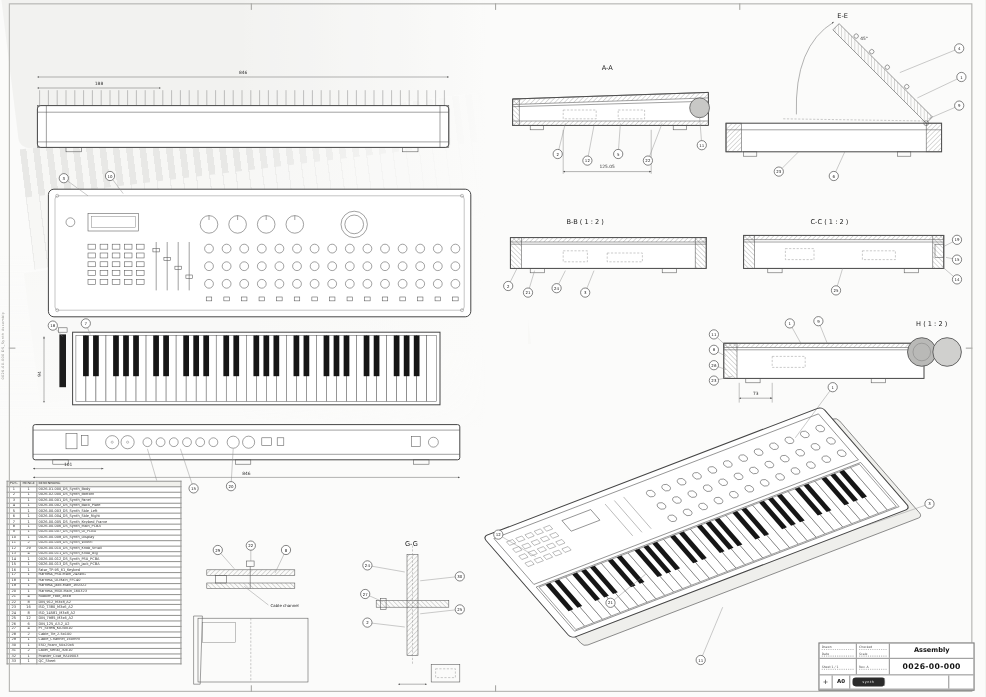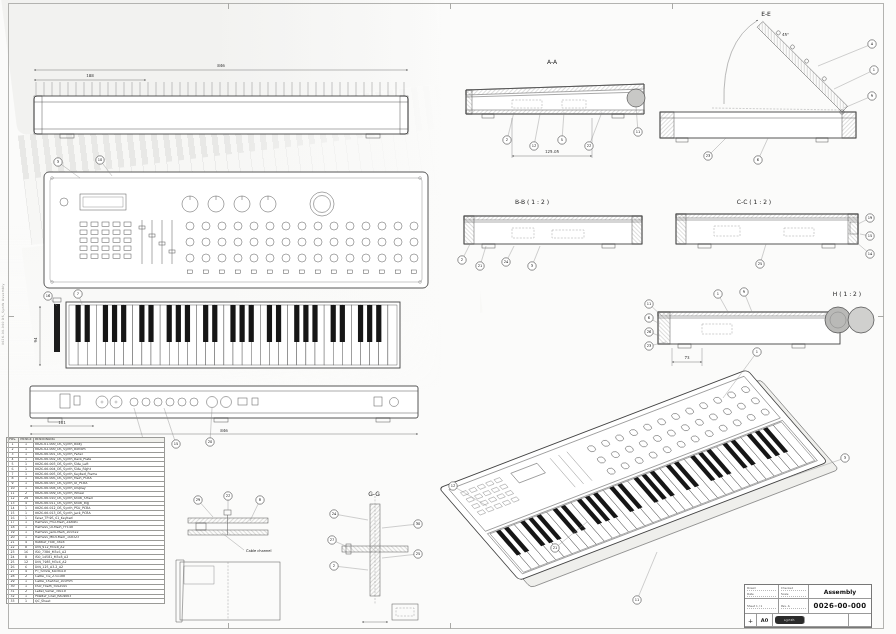--- a/index.html
+++ b/index.html
@@ -46,21 +46,21 @@
   
   #parts-wrap{left:6px;top:437px;z-index:2}
   #parts{border-collapse:collapse;width:158px;font-size:3.2px;line-height:1;table-layout:fixed;background:#fff}
   #parts th,#parts td{border:0.5px solid #9a9a97;padding:0 1px;height:4.9px;font-weight:normal;
         white-space:nowrap;overflow:hidden;text-align:left;color:#333}
   #parts th{background:#f0f0ec;font-size:3.1px}
   #parts .c{text-align:center}
   #parts col.pos{width:12px}#parts col.qty{width:15px}#parts col.name{width:131px}
 
   
-  #titleblock{left:744px;top:584px;width:128px;height:44px;border:1px solid #777;background:#fff;z-index:4;
+  #titleblock{left:744px;top:584px;width:142px;height:44px;border:1px solid #777;background:#fff;z-index:4;
               display:grid;grid-template-rows:14px 15px 13px;font-size:2.8px;color:#555}
   #titleblock .row{display:grid;border-bottom:0.5px solid #999}
   #tb-r1{grid-template-columns:34px 30px 1fr}
   #tb-r2{grid-template-columns:34px 30px 1fr}
   #tb-r3{grid-template-columns:12px 16px 34px 1fr 22px;border-bottom:none}
   #titleblock .cell{border-right:0.5px solid #999;padding:1px 2px;overflow:hidden}
   #titleblock .cell:last-child{border-right:none}
   #tb-title{font-size:6px;font-weight:bold;color:#111;display:flex;align-items:center;justify-content:center}
   #tb-number{font-size:7px;font-weight:bold;color:#111;display:flex;align-items:center;justify-content:center;letter-spacing:.3px}
   #tb-format{font-size:5px;font-weight:bold;color:#222;display:flex;align-items:center;justify-content:center}

